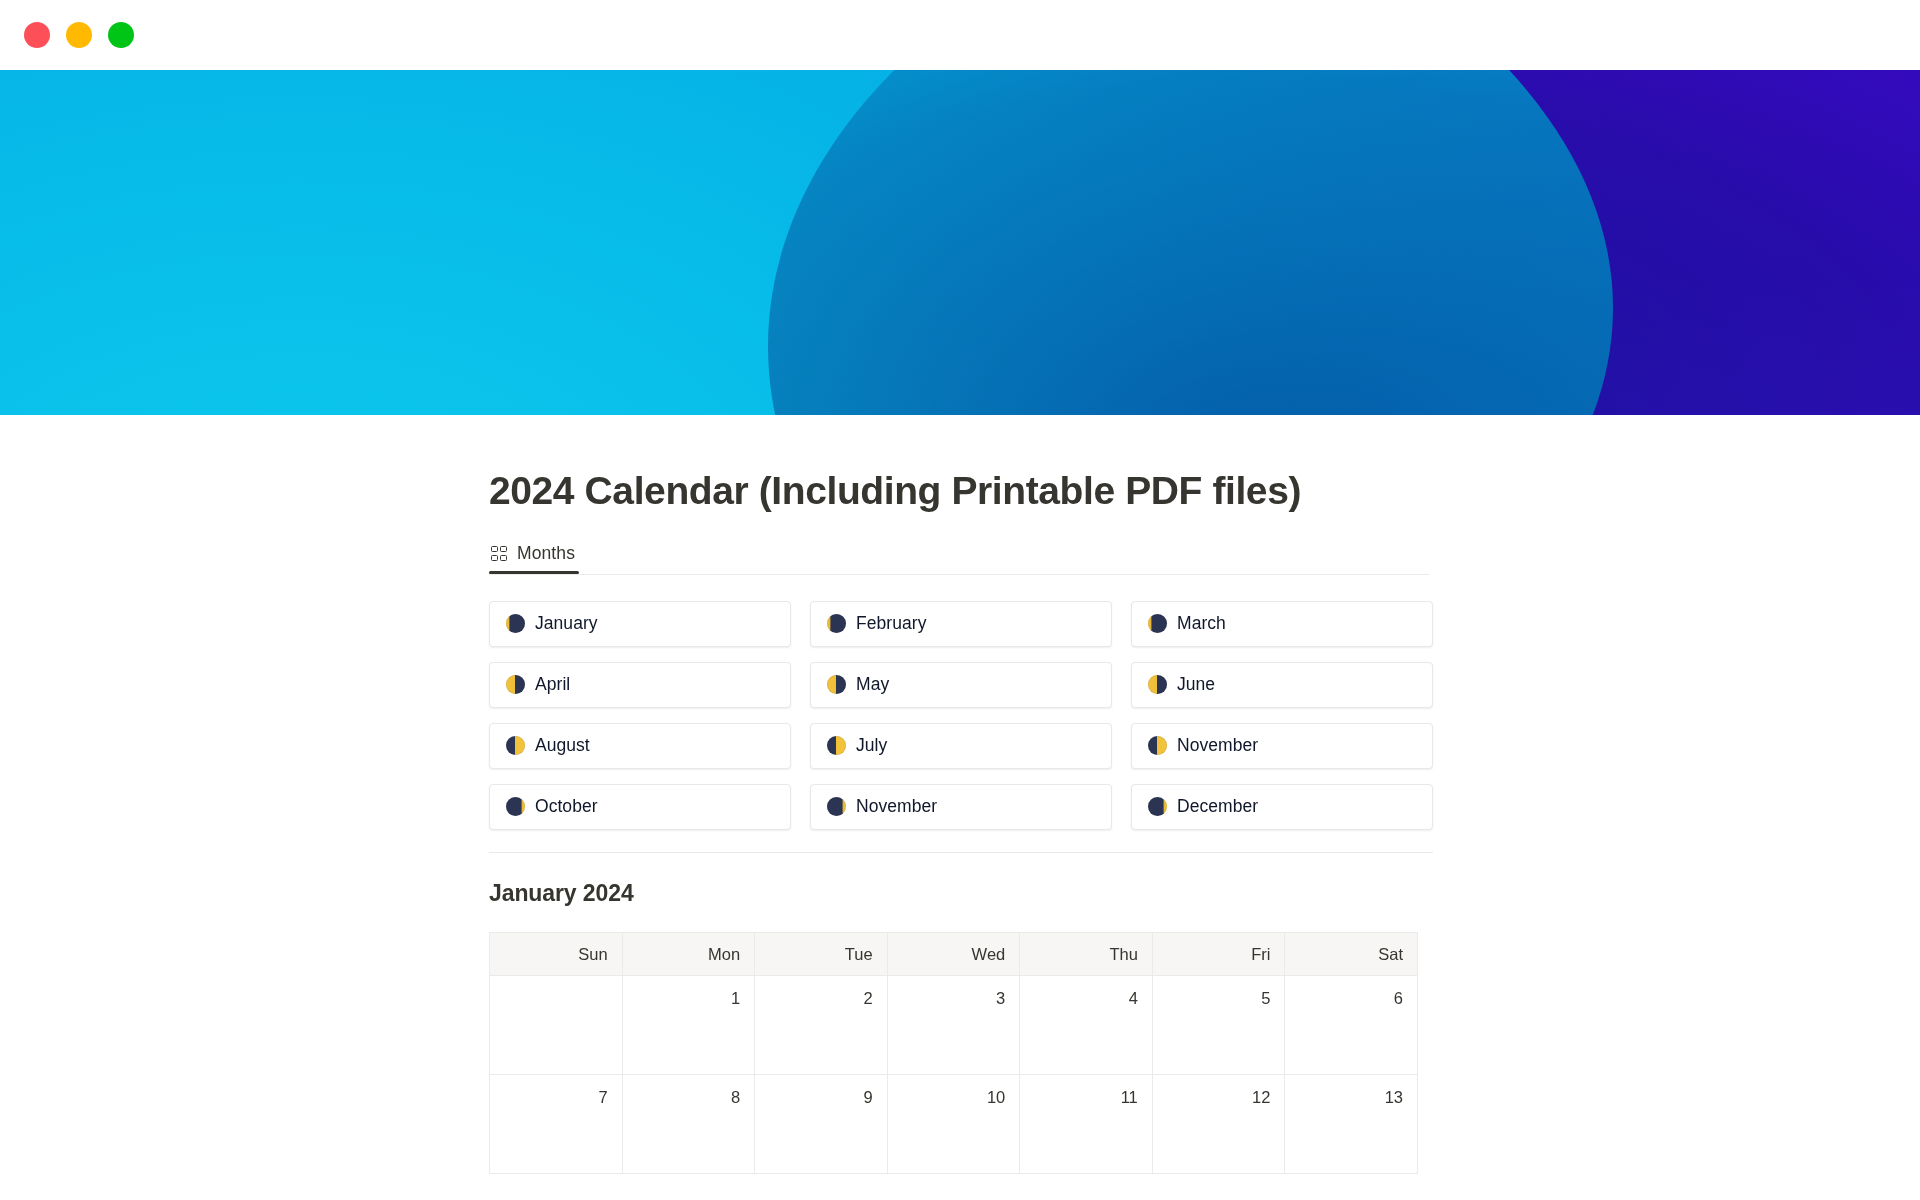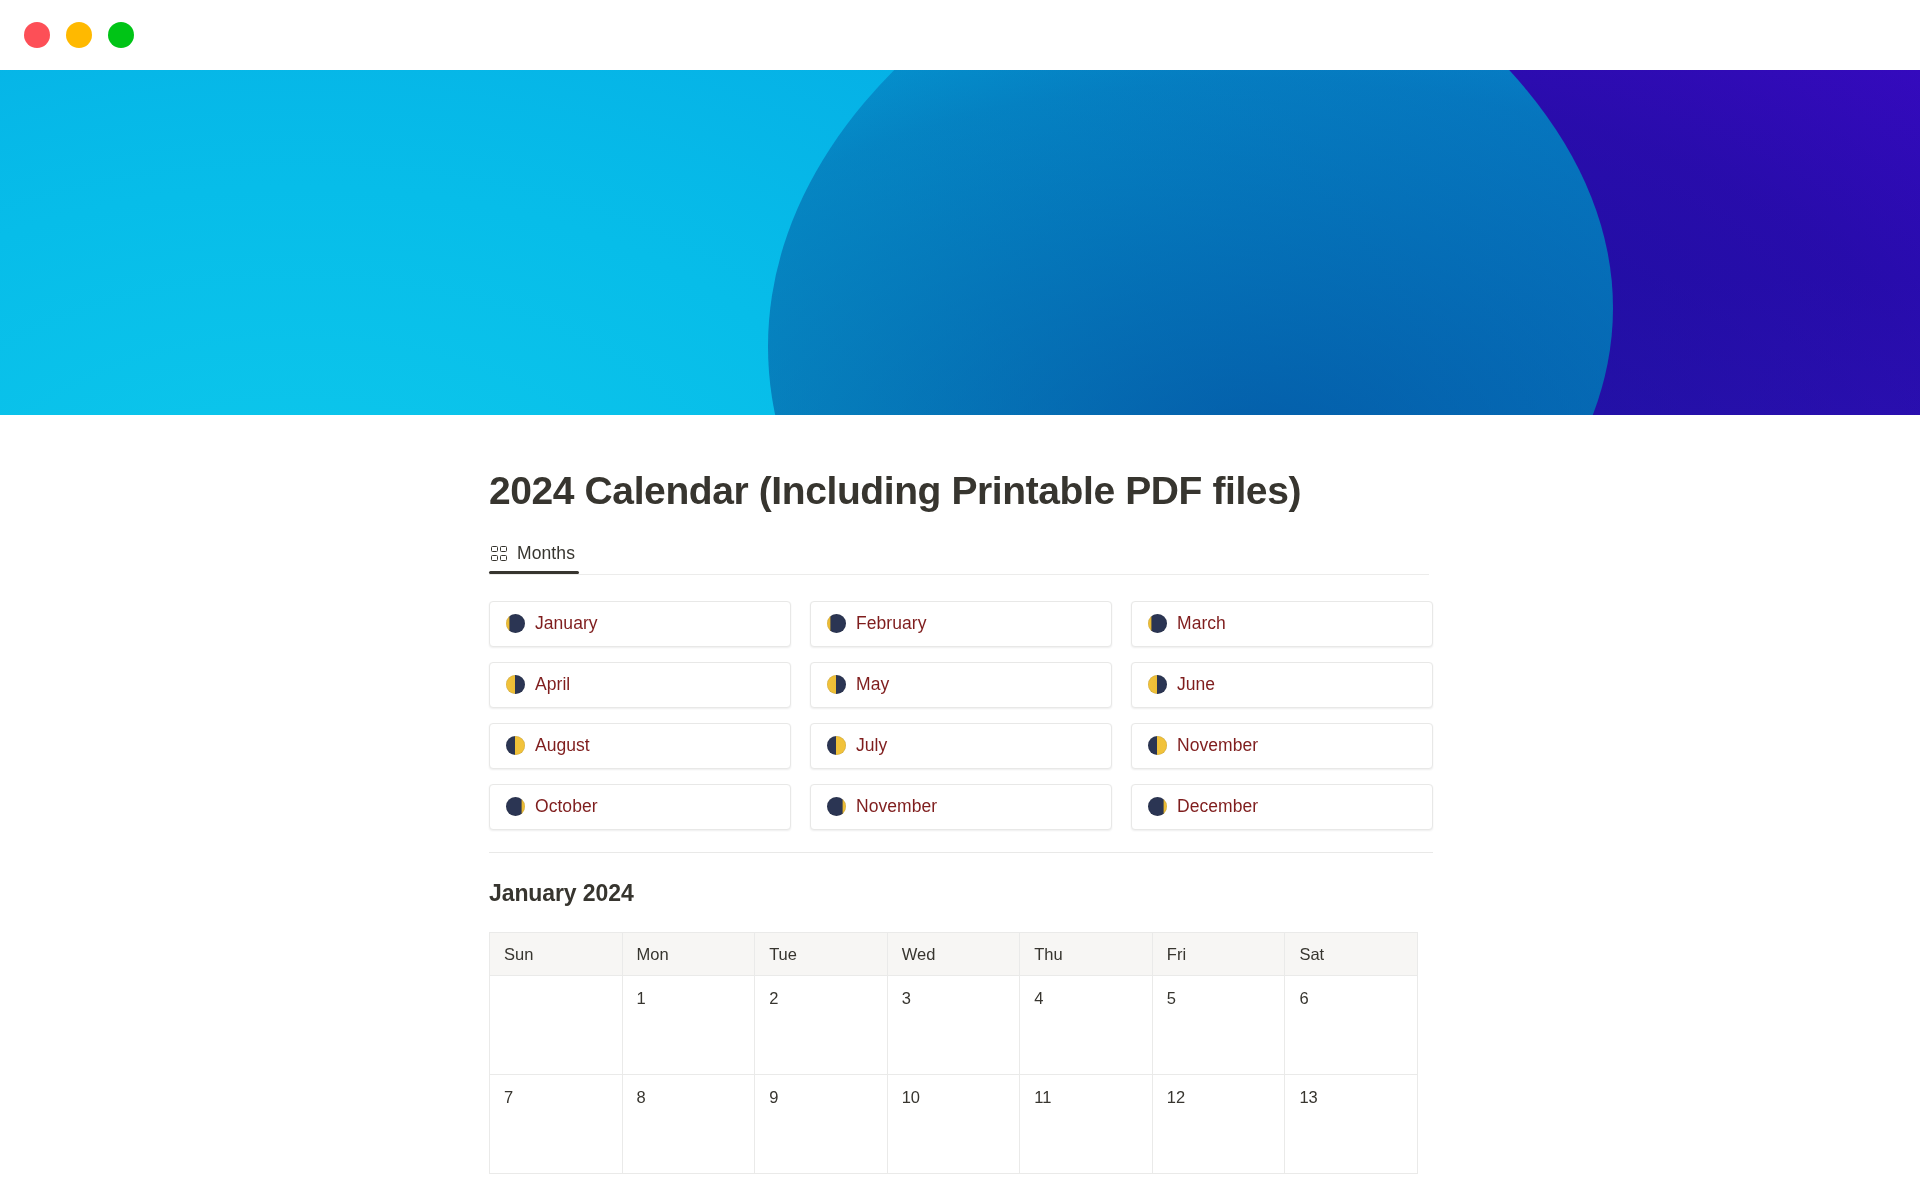--- a/index.html
+++ b/index.html
@@ -218,21 +218,21 @@
     background: #2b3553;
     overflow: hidden;
     box-shadow: inset 0 0 1px rgba(0,0,0,0.35);
   }
   .moon.waning-crescent { background: linear-gradient(90deg, #f2c33c 0%, #e8b832 16%, #2b3553 20%, #2b3553 100%); }
   .moon.last-quarter    { background: linear-gradient(90deg, #f2c33c 0%, #edbe36 48%, #2b3553 50%, #2b3553 100%); }
   .moon.first-quarter   { background: linear-gradient(90deg, #2b3553 0%, #2b3553 48%, #f0c139 50%, #f2c33c 100%); }
   .moon.waxing-crescent { background: linear-gradient(90deg, #2b3553 0%, #2b3553 80%, #e8b832 84%, #f2c33c 100%); }
   .month-name {
     font-size: 17.5px;
-    color: #7f1d1d;
+    color: #0f172a;
     letter-spacing: 0.05px;
   }
 
   .divider {
     width: 944px;
     height: 1.5px;
     background: #e9e9e8;
     margin-bottom: 27px;
   }
 
@@ -245,21 +245,21 @@
     margin-bottom: 25px;
   }
   .cal-table {
     border-collapse: collapse;
     width: 929px;
     table-layout: fixed;
   }
   .cal-table th,
   .cal-table td {
     border: 1px solid #eaeae9;
-    text-align: left;
+    text-align: right;
     vertical-align: top;
   }
   .cal-table th {
     background: #f7f6f4;
     height: 42px;
     padding: 0 14px;
     font-size: 16.5px;
     font-weight: 400;
     color: #37352f;
     line-height: 42px;

